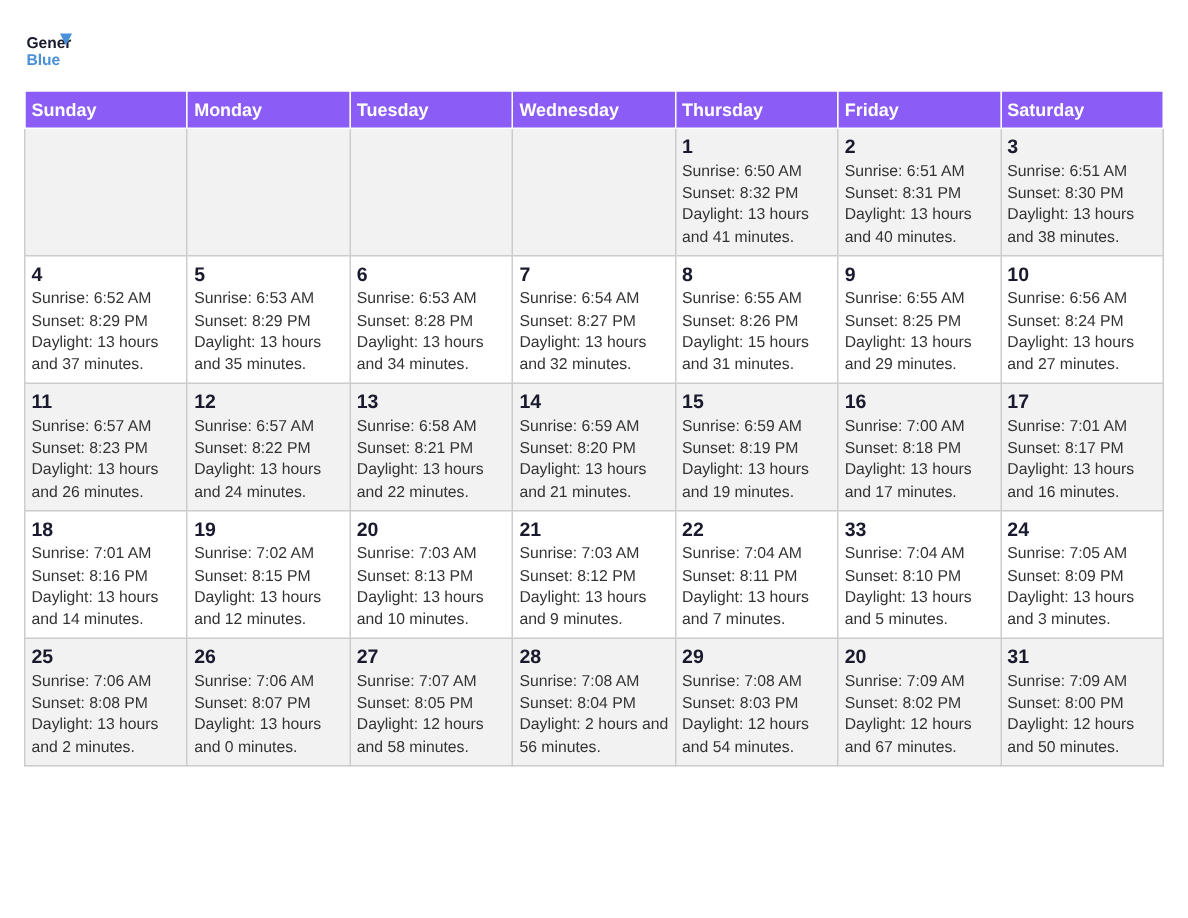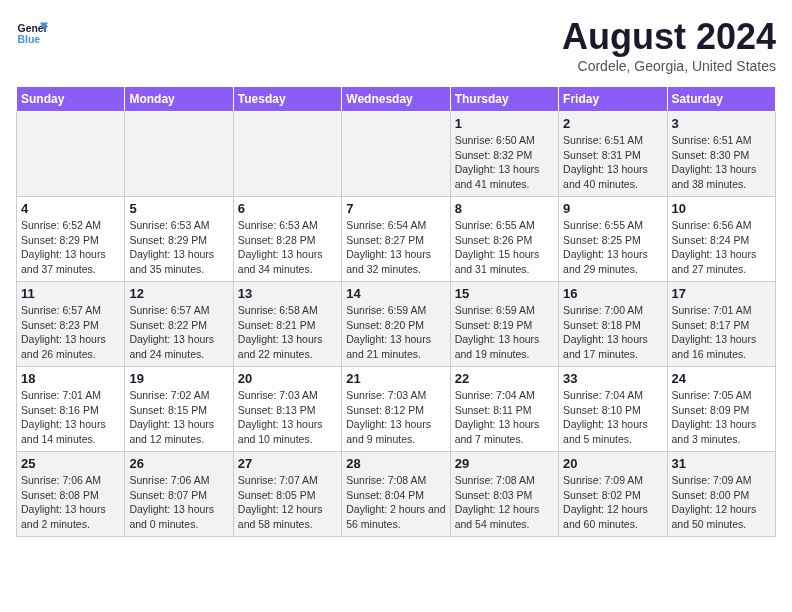--- a/index.html
+++ b/index.html
@@ -85,24 +85,20 @@
 
 <div class="header">
   <div class="logo">
     <svg class="logo-icon" viewBox="0 0 40 40">
       <text x="2" y="20" font-size="13" font-weight="bold" fill="#1a1a2e">General</text>
       <text x="2" y="34" font-size="13" font-weight="bold" fill="#4a90d9">Blue</text>
       <polygon points="30,8 40,8 35,18" fill="#4a90d9"></polygon>
     </svg>
 
   </div>
-  <div class="title-area">
-    <div class="month-title">August 2024</div>
-    <div class="subtitle">Cordele, Georgia, United States</div>
-  </div>
 </div>
 
 <table>
   <thead>
     <tr>
 
     <th>Sunday</th>
         <th>Monday</th>
         <th>Tuesday</th>
         <th>Wednesday</th>
@@ -355,21 +351,21 @@
             <div>Sunrise: 7:08 AM</div>
             <div>Sunset: 8:03 PM</div>
             <div>Daylight: 12 hours and 54 minutes.</div>
           </div>
         </td>
         <td>
           <div class="day-num">20</div>
           <div class="day-info">
             <div>Sunrise: 7:09 AM</div>
             <div>Sunset: 8:02 PM</div>
-            <div>Daylight: 12 hours and 60 minutes.</div>
+            <div>Daylight: 12 hours and 67 minutes.</div>
           </div>
         </td>
         <td>
           <div class="day-num">31</div>
           <div class="day-info">
             <div>Sunrise: 7:09 AM</div>
             <div>Sunset: 8:00 PM</div>
             <div>Daylight: 12 hours and 50 minutes.</div>
           </div>
         </td>

